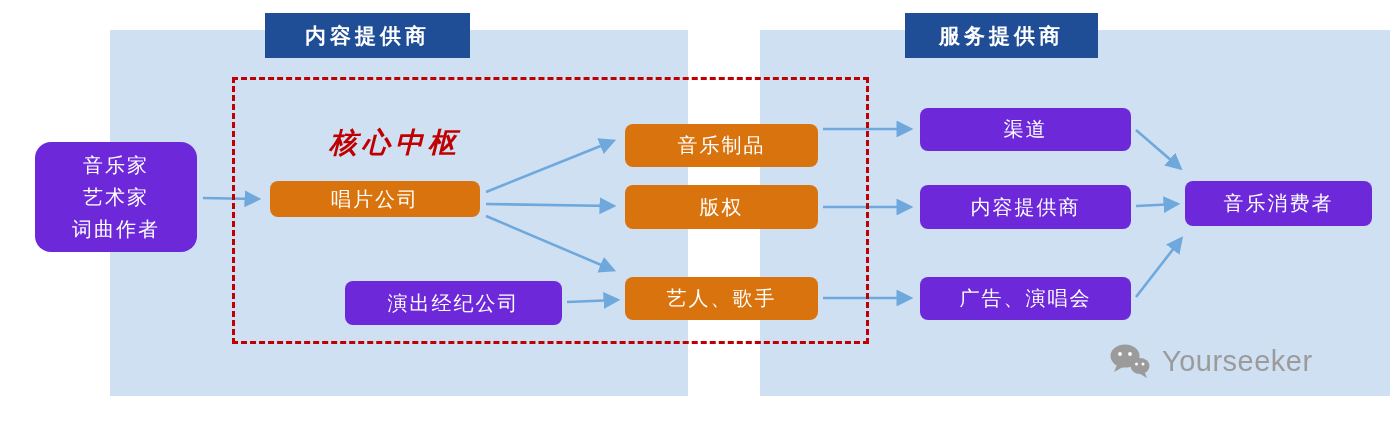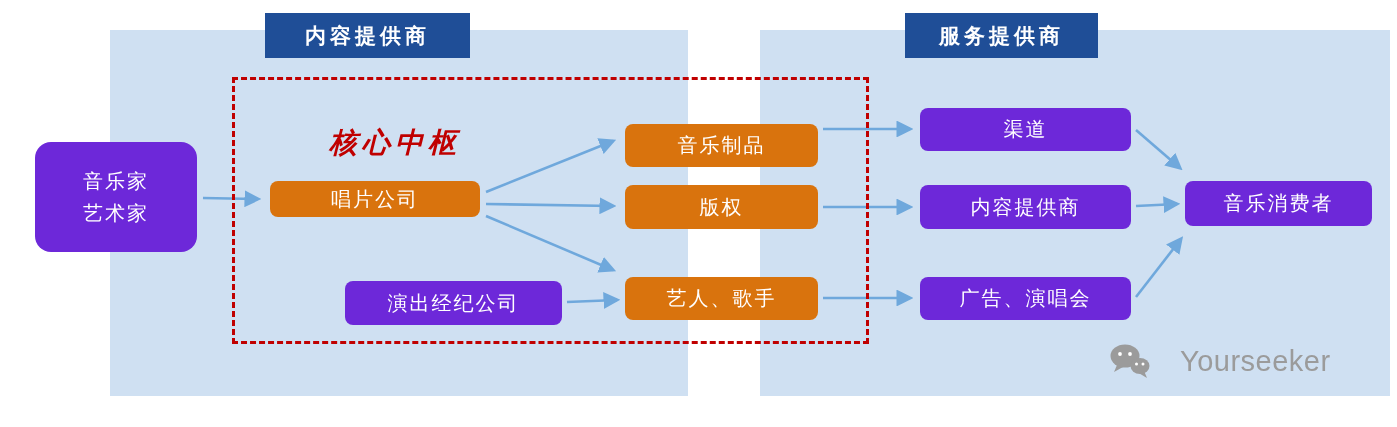--- a/index.html
+++ b/index.html
@@ -51,21 +51,21 @@
     font-weight: bold; font-style: italic; font-size: 28px; letter-spacing: 5px;
   }
 
   svg.arrows { position: absolute; left: 0; top: 0; pointer-events: none; }
 
   .watermark {
     position: absolute; left: 1108px; top: 342px;
     display: flex; align-items: center; gap: 10px;
     color: #9b9b9b; font-size: 29px;
   }
-  .watermark .brand { letter-spacing: 0.5px; margin-left: 18px; }
+  .watermark .brand { letter-spacing: 0.5px; }
 </style>
 </head>
 <body>
 
 <div class="canvas">
 
   <div class="panel panel-left"></div>
   <div class="panel panel-right"></div>
 
   <svg class="arrows" width="1397" height="427" viewBox="0 0 1397 427">
@@ -96,20 +96,21 @@
   </div>
   <div class="header-box hb-service">
     <span>服务提供商</span>
   </div>
 
   <div class="core-hub">核心中枢</div>
 
   <div class="node gray creators">
     <div>音乐家</div>
     <div>艺术家</div>
+    <div>词曲作者</div>
   </div>
 
   <div class="node orange record-company">唱片公司</div>
   <div class="node gray agency">演出经纪公司</div>
 
   <div class="node orange products">音乐制品</div>
   <div class="node orange copyright">版权</div>
   <div class="node orange artists">艺人、歌手</div>
 
   <div class="node gray channels">渠道</div>

